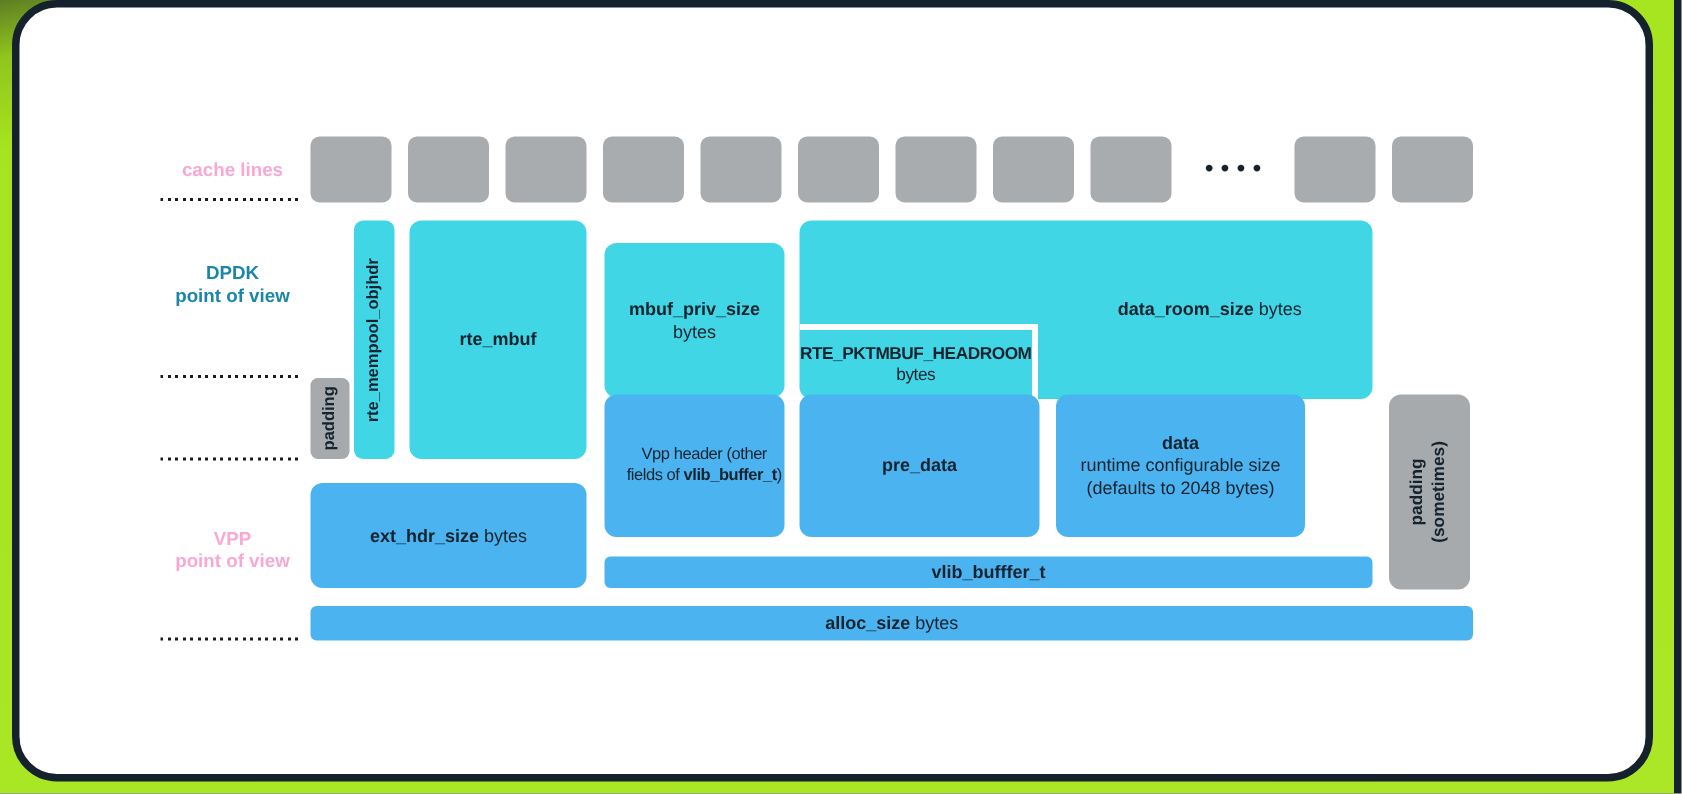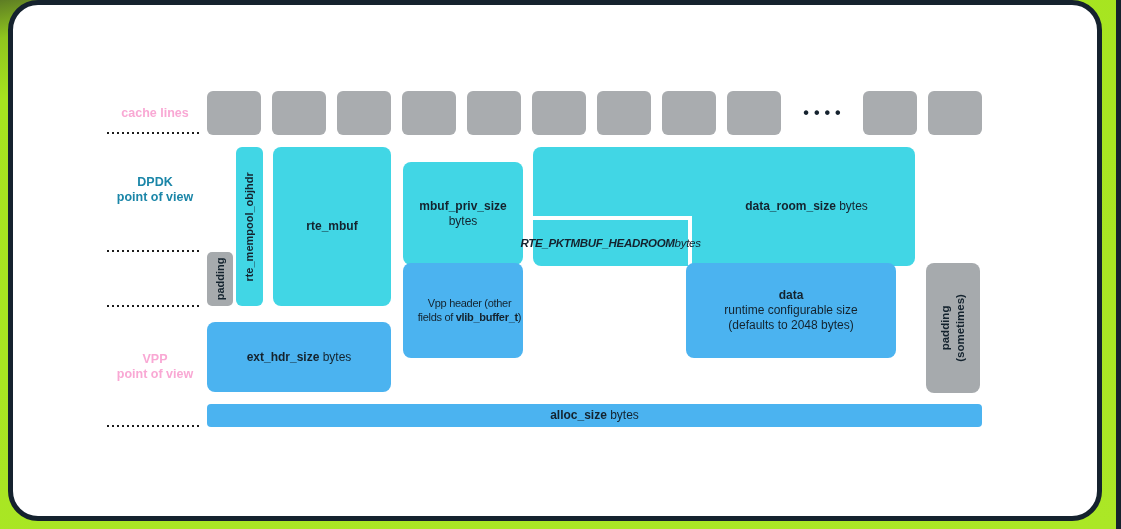--- a/index.html
+++ b/index.html
@@ -45,26 +45,26 @@
   
   .mempool{left:236px;top:147px;width:27px;height:159px;border-radius:6px;font-size:11px;}
   .rtembuf{left:273px;top:147px;width:118px;height:159px;}
   .mbufpriv{left:403px;top:147px;width:120px;height:103px;margin-top:15px;}
   .dataroom{left:533px;top:147px;width:382px;height:119px;}
   .dataroom-label{position:absolute;left:165px;right:0;top:0;bottom:0;
     display:flex;align-items:center;justify-content:center;}
   .headroom{position:absolute;left:0;bottom:0;width:159px;height:50px;box-sizing:border-box;
     border-top:4px solid #fff;border-right:4px solid #fff;
     border-bottom-left-radius:8px;
-    display:flex;align-items:center;justify-content:center;
-    font-size:11.5px;line-height:1.25;letter-spacing:-0.3px;font-style:italic;}
+    display:flex;flex-direction:column;align-items:center;justify-content:center;
+    font-size:11.5px;line-height:1.25;letter-spacing:-0.3px;}
   .padsmall{left:207px;top:252px;width:26px;height:54px;border-radius:5px;font-size:11px;}
   .vppheader{left:403px;top:263px;width:120px;height:95px;font-size:11px;letter-spacing:-0.3px;padding-left:13px;}
   .predata{left:533px;top:263px;width:160px;height:95px;}
-  .databox{left:686px;top:263px;width:210px;height:95px;}
+  .databox{left:704px;top:263px;width:166px;height:95px;}
   .padsome{left:926px;top:263px;width:54px;height:130px;font-size:11.5px;}
   .padsome .vrot>div{text-align:center;line-height:1.3;}
   .exthdr{left:207px;top:322px;width:184px;height:70px;}
   .vlibbar{left:403px;top:371px;width:512px;height:21px;border-radius:4px;}
   .allocbar{left:207px;top:404px;width:775px;height:23px;border-radius:4px;}
 </style>
 </head>
 <body>
 
 <div class="stage">
@@ -134,20 +134,23 @@
     </div>
   </div>
 
   <div class="box blue vppheader">
     <span class="nowrap">Vpp header (other</span>
     <span class="nowrap">
       <span style="white-space:pre;">fields of </span><span class="b">vlib_buffer_t</span><span>)</span>
     </span>
   </div>
 
+  <div class="box blue predata">
+    <span class="b">pre_data</span>
+  </div>
 
   <div class="box blue databox">
     <span class="b">data</span>
     <span>runtime configurable size</span>
     <span>(defaults to 2048 bytes)</span>
   </div>
 
   <div class="box gray padsome">
     <div class="vrot">
       <div>
@@ -156,19 +159,22 @@
       </div>
     </div>
   </div>
 
   <div class="box blue exthdr">
     <span class="nowrap">
       <span class="b">ext_hdr_size</span><span style="white-space:pre;"> bytes</span>
     </span>
   </div>
 
+  <div class="box blue vlibbar">
+    <span class="b">vlib_bufffer_t</span>
+  </div>
 
   <div class="box blue allocbar">
     <span class="nowrap">
       <span class="b">alloc_size</span><span style="white-space:pre;"> bytes</span>
     </span>
   </div>
 </div>
 
 </body></html>

